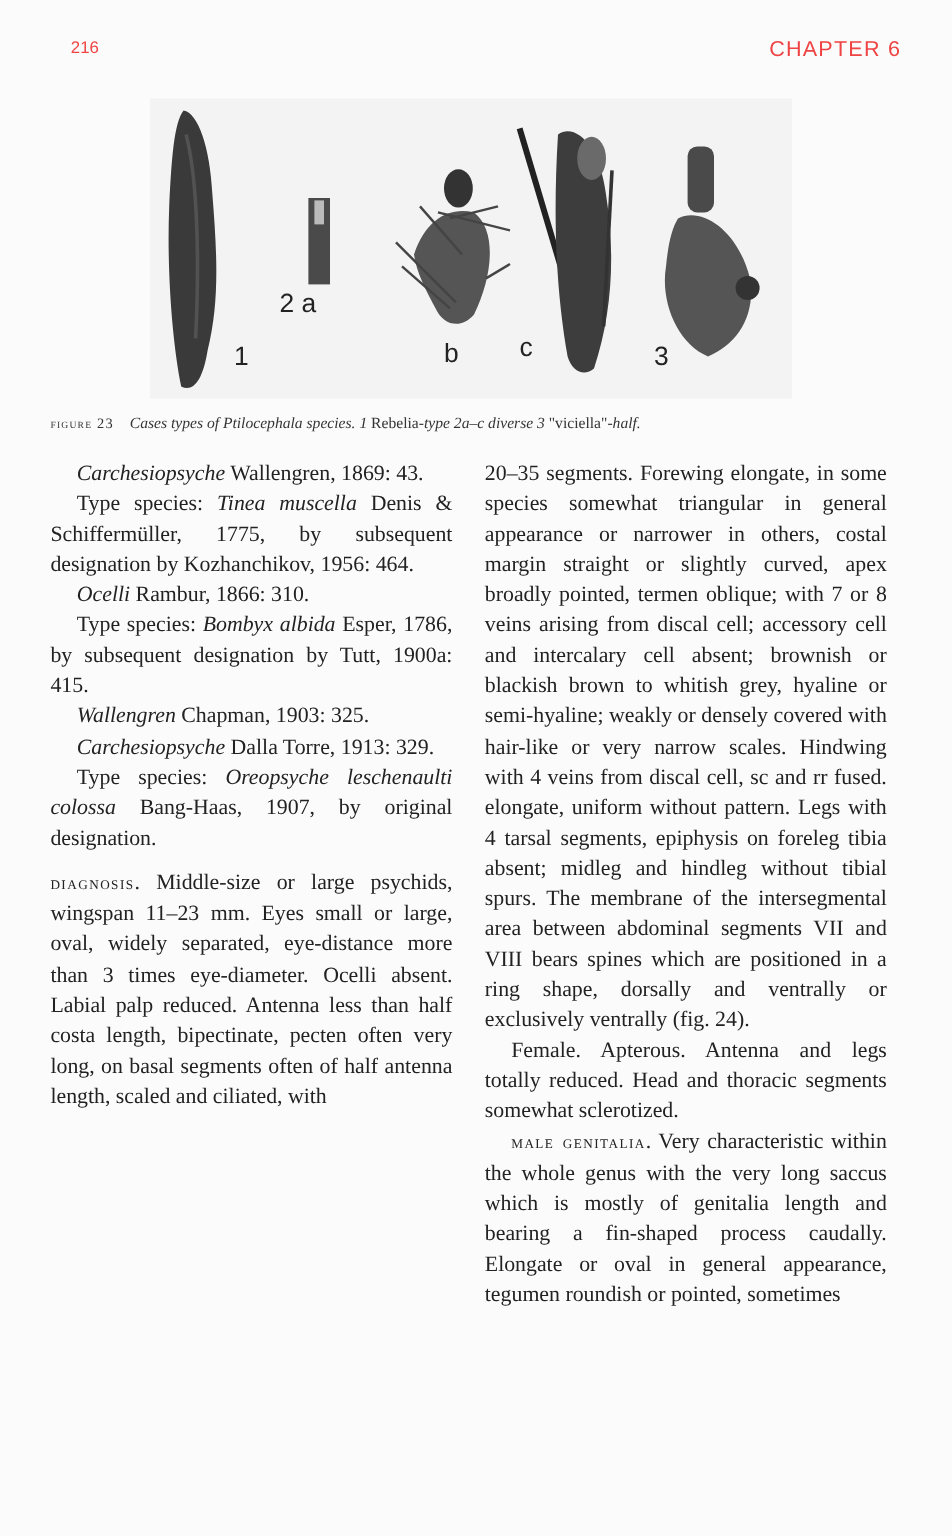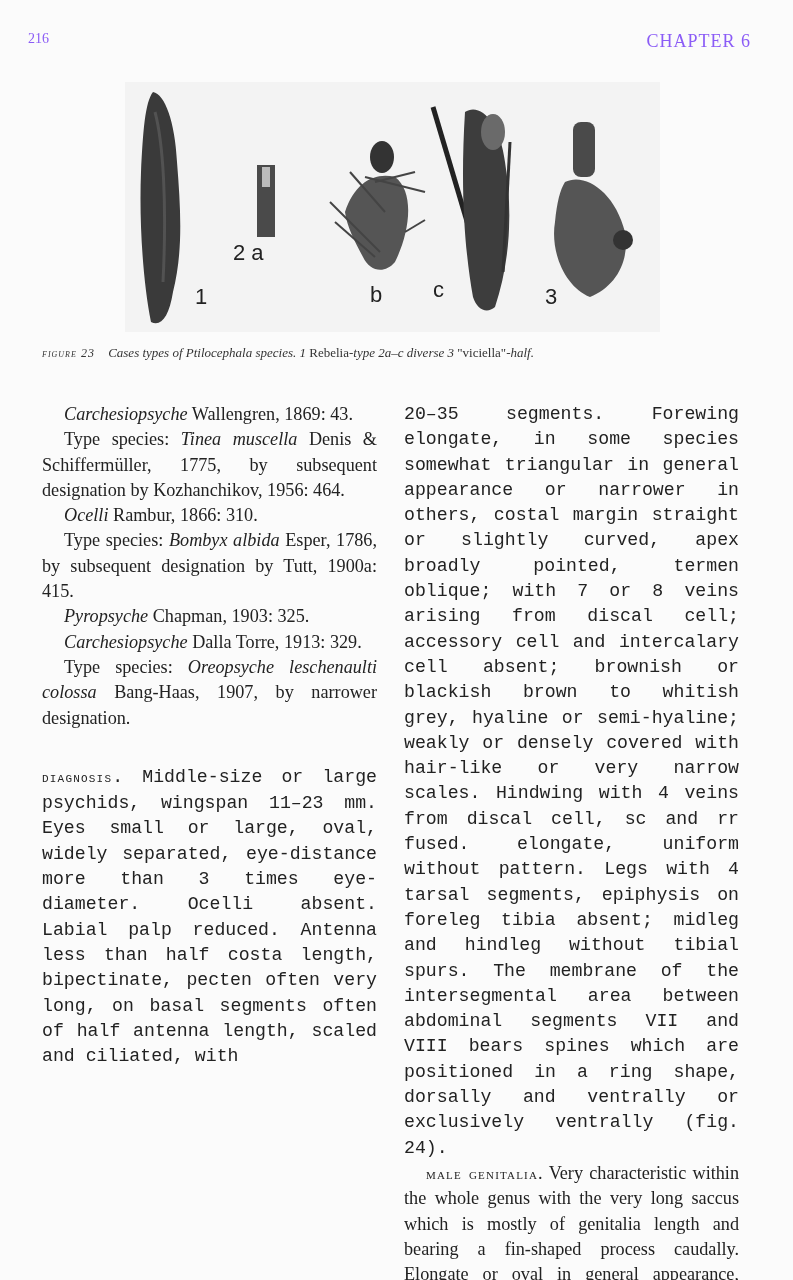--- a/index.html
+++ b/index.html
@@ -1,34 +1,34 @@
 <!DOCTYPE html>
 <html><head>
 <meta charset="utf-8">
 <style>
   html, body { margin:0; padding:0; background:#fbfbfb; }
   body { width:793px; height:1280px; position:relative; overflow:hidden;
          font-family:"DejaVu Serif","Liberation Serif",serif; color:#222; }
-  .running-head { position:absolute; top:31px; left:28px; right:42px; height:20px;
-         font-family:Liberation Serif, serif; font-size:14px; color:#8b5cf6; }
+  .running-head { position:absolute; top:31px; left:59px; right:42px; height:20px;
+         font-family:Liberation Sans, sans-serif; font-size:14px; color:#ef4444; }
   .running-head .pg { position:absolute; left:0; top:0; }
   .running-head .ch { position:absolute; right:0; top:0; letter-spacing:1px; font-size:18px; }
   .figure { position:absolute; left:125px; top:82px; width:535px; height:250px; background:#f4f4f4; }
   .figure svg { width:100%; height:100%; }
   .caption { position:absolute; left:42px; top:345px; width:710px; font-family:"Liberation Serif",serif;
          font-size:13px; color:#333; white-space:nowrap; }
-  .caption .label { font-variant:small-caps; letter-spacing:1px; font-size:12px; margin-right:10px; text-transform:lowercase;font-style:italic; }
+  .caption .label { font-variant:small-caps; letter-spacing:1px; font-size:12px; margin-right:10px; text-transform:lowercase; }
   .caption i { font-style:italic; }
-  .col { position:absolute; top:402px; width:335px; font-family:"Liberation Serif",serif;
+  .col { position:absolute; top:382px; width:335px; font-family:"Liberation Serif",serif;
          font-size:18.2px; line-height:25.3px; text-align:justify; hyphens:manual; }
   .col.left { left:42px; }
   .col.right { left:404px; }
   .col p { margin:0; text-indent:22px; }
-  .col p.noind { text-indent:0;font-family:Liberation Mono, monospace; }
-  .col p.gap { margin-top:34px; }
+  .col p.noind { text-indent:0; }
+  .col p.gap { margin-top:12px; }
   .sc { font-variant:small-caps; text-transform:lowercase; letter-spacing:1.2px; font-size:16px; }
   i { font-style:italic; }
 </style>
 </head>
 <body>
 
 <div class="running-head">
   <span class="pg">216</span>
   <span class="ch">CHAPTER 6</span>
 </div>
@@ -81,22 +81,23 @@
   <i>diverse</i>
   <i>3</i>
   <span>"viciella"-</span><i>half.</i>
 </div>
 
 <div class="col left">
   <p><i>Carchesiopsyche</i><span> Wallengren, 1869: 43.</span></p>
   <p><span>Type species: </span><i>Tinea muscella</i><span> Denis &amp; Schiffermüller, 1775, by subsequent designation by Kozhanchikov, 1956: 464.</span></p>
   <p><i>Ocelli</i><span> Rambur, 1866: 310.</span></p>
   <p><span>Type species: </span><i>Bombyx albida</i><span> Esper, 1786, by subsequent designation by Tutt, 1900a: 415.</span></p>
-  <p><i>Pyropsyche</i><span> Chapman, 1903: 325.</span></p>
+  <p><i>Wallengren</i><span> Chapman, 1903: 325.</span></p>
   <p><i>Carchesiopsyche</i><span> Dalla Torre, 1913: 329.</span></p>
-  <p><span>Type species: </span><i>Oreopsyche leschenaulti colossa</i><span> Bang-Haas, 1907, by narrower designation.</span></p>
+  <p><span>Type species: </span><i>Oreopsyche leschenaulti colossa</i><span> Bang-Haas, 1907, by original designation.</span></p>
   <p class="noind gap"><span class="sc">Diagnosis</span><span>. Middle-size or large psychids, wingspan 11–23 mm. Eyes small or large, oval, widely separated, eye-distance more than 3 times eye-diameter. Ocelli absent. Labial palp reduced. Antenna less than half costa length, bipectinate, pecten often very long, on basal segments often of half antenna length, scaled and ciliated, with</span></p>
 </div>
 
 <div class="col right">
   <p class="noind">20–35 segments. Forewing elongate, in some species somewhat triangular in general appearance or narrower in others, costal margin straight or slightly curved, apex broadly pointed, termen oblique; with 7 or 8 veins arising from discal cell; accessory cell and intercalary cell absent; brownish or blackish brown to whitish grey, hyaline or semi-hyaline; weakly or densely covered with hair-like or very narrow scales. Hindwing with 4 veins from discal cell, sc and rr fused. elongate, uniform without pattern. Legs with 4 tarsal segments, epiphysis on foreleg tibia absent; midleg and hindleg without tibial spurs. The membrane of the intersegmental area between abdominal segments VII and VIII bears spines which are positioned in a ring shape, dorsally and ventrally or exclusively ventrally (fig. 24).</p>
+  <p>Female. Apterous. Antenna and legs totally reduced. Head and thoracic segments somewhat sclerotized.</p>
   <p><span class="sc">Male genitalia</span><span>. Very characteristic within the whole genus with the very long saccus which is mostly of genitalia length and bearing a fin-shaped process caudally. Elongate or oval in general appearance, tegumen roundish or pointed, sometimes</span></p>
 </div>
 
 </body></html>

